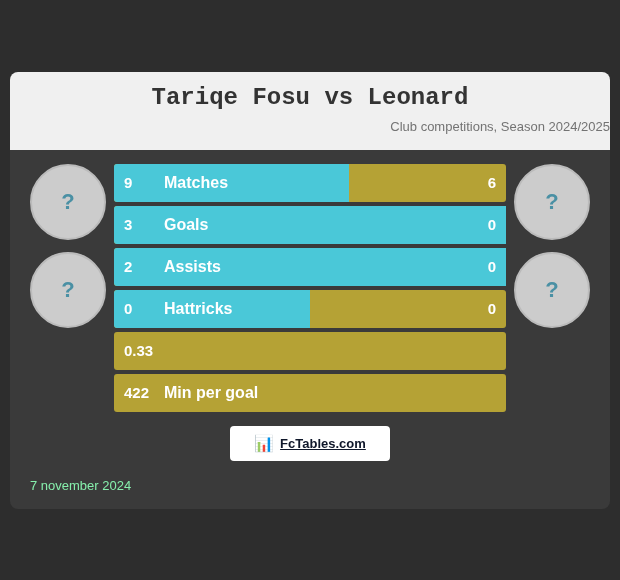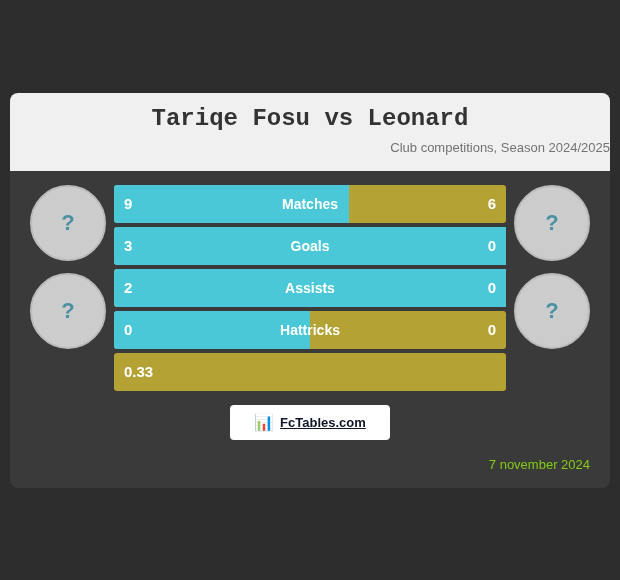--- a/index.html
+++ b/index.html
@@ -117,22 +117,21 @@
       font-size: 15px;
       padding-left: 10px;
       min-width: 50px;
     }
 
     .stat-label {
       position: relative;
       z-index: 2;
       color: white;
       font-weight: bold;
-      font-size: 14px;
-      text-align: center;
+      font-size: 16px;
       flex: 1;
     }
 
     .stat-right-val {
       position: relative;
       z-index: 2;
       color: white;
       font-weight: bold;
       font-size: 15px;
       padding-right: 10px;
@@ -154,22 +153,22 @@
       color: #0f172a;
       text-decoration: underline;
     }
 
     .watermark-icon {
       color: #4a90a4;
       font-size: 16px;
     }
 
     .footer-date {
-      text-align: right;
-      color: #84cc16;
+      text-align: left;
+      color: #86efac;
       font-size: 13px;
       margin-top: 17px;
     }
 
     .watermark-wrap {
       display: flex;
       justify-content: center;
       margin-top: 14px;
     }
 
@@ -238,20 +237,27 @@
           <div class="stat-row-inner">
             <span class="stat-left-val">0</span>
             <span class="stat-label">Hattricks</span>
             <span class="stat-right-val">0</span>
           </div>
         </div>
         <div class="stat-row stat-single">
           <div class="stat-bar-bg"></div>
           <div class="stat-row-inner">
             <span class="stat-left-val">0.33</span>
+          </div>
+        </div>
+        <div class="stat-row stat-single">
+          <div class="stat-bar-bg"></div>
+          <div class="stat-row-inner">
+            <span class="stat-left-val">422</span>
+            <span class="stat-label">Min per goal</span>
           </div>
         </div>
       </div>
 
     <div class="avatars-right">
       <div class="avatar">
         <span class="avatar-icon">?</span>
       </div>
       <div class="avatar">
         <span class="avatar-icon">?</span>

